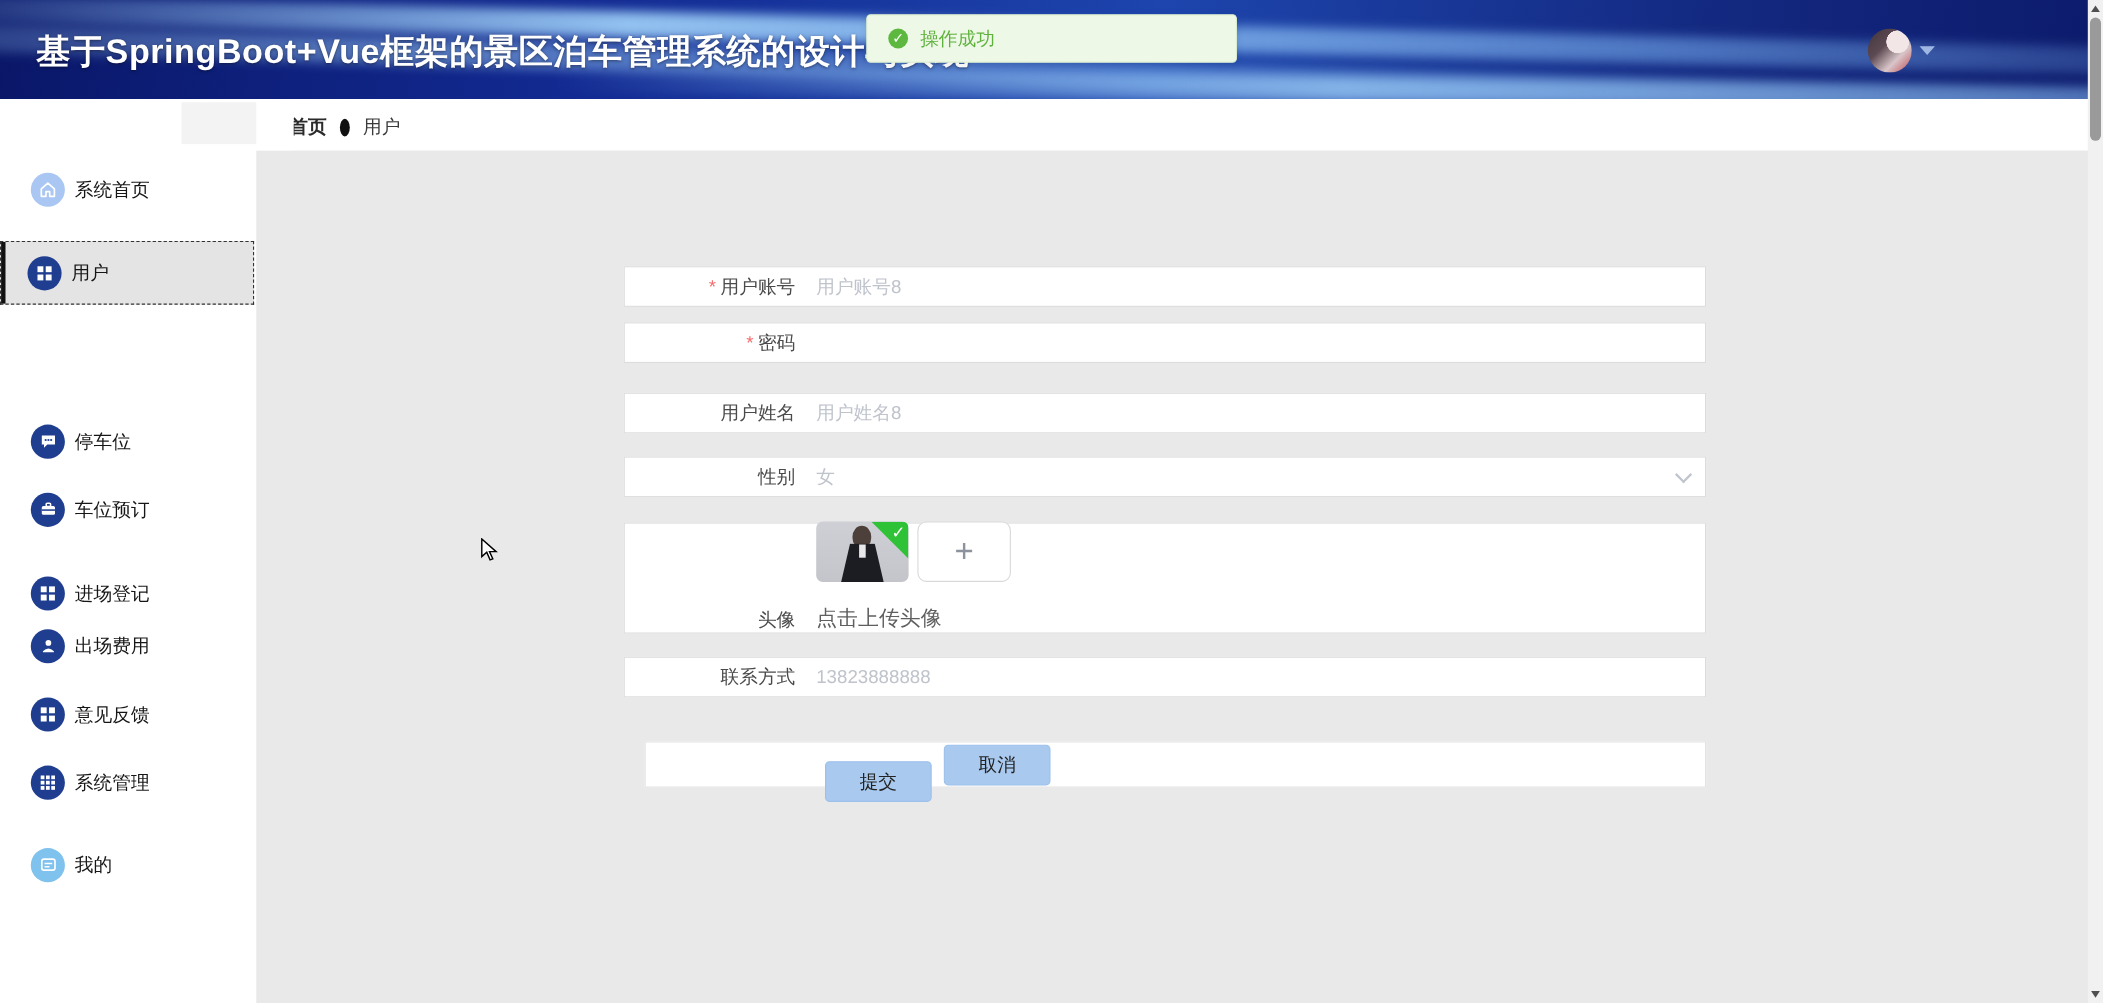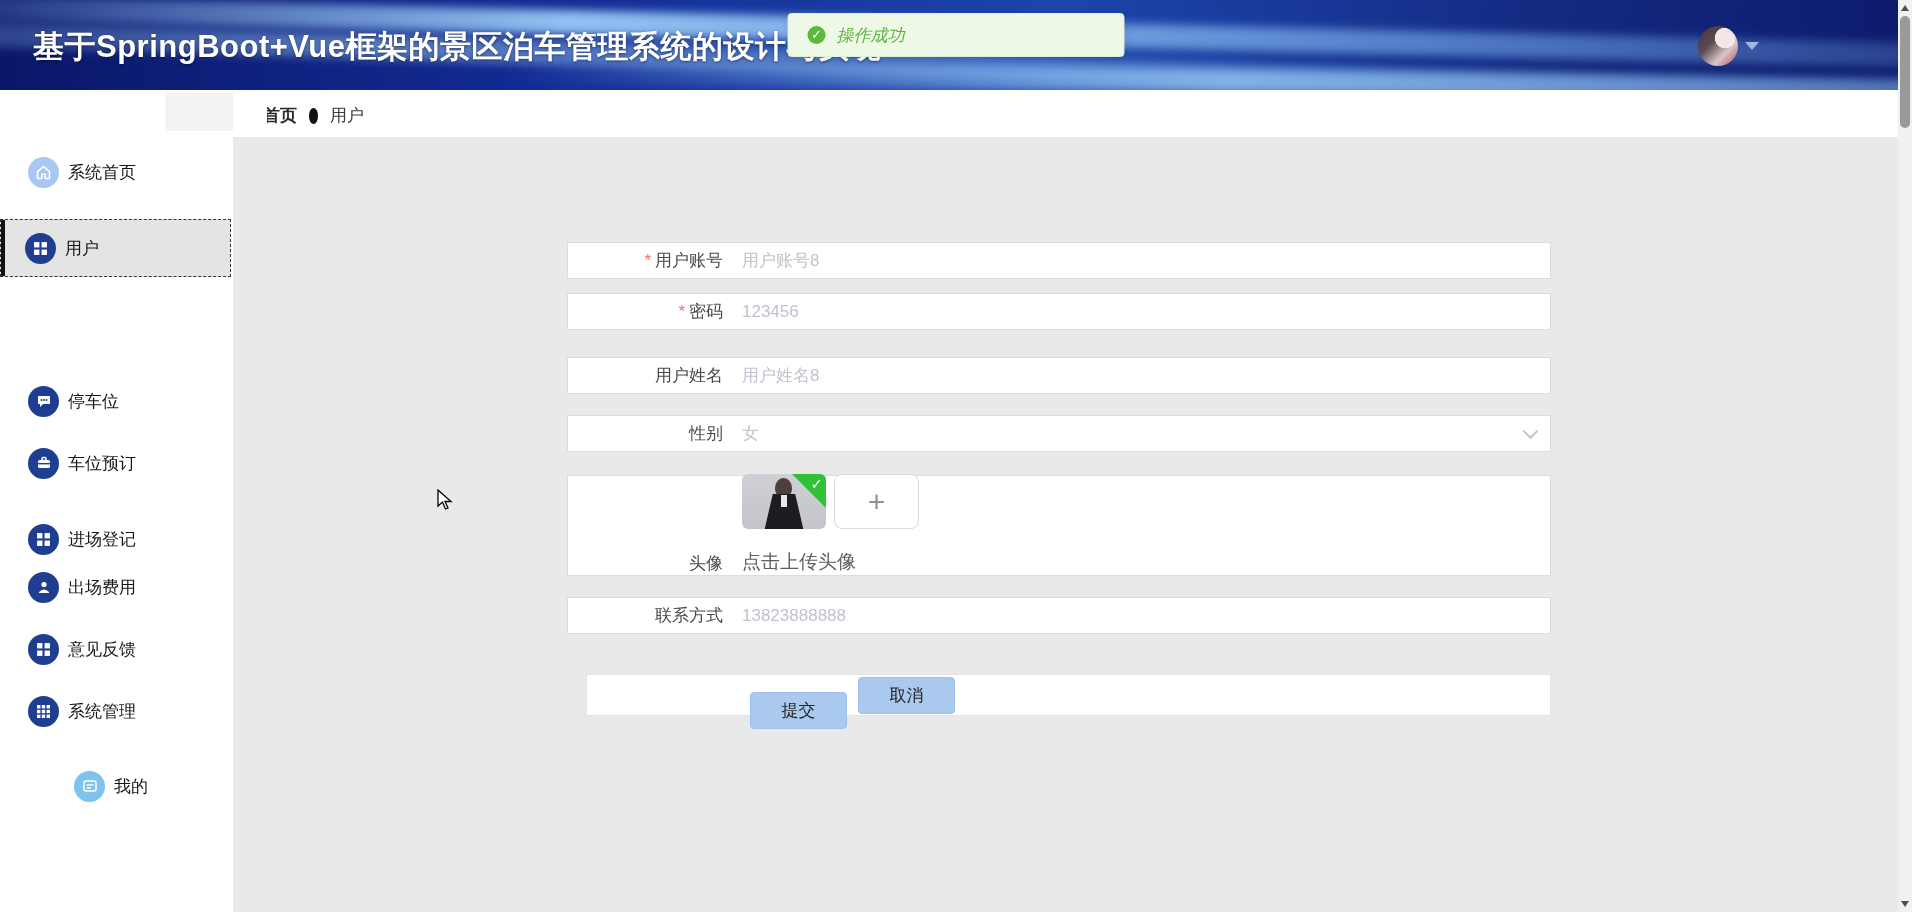--- a/index.html
+++ b/index.html
@@ -22,21 +22,21 @@
       linear-gradient(135deg,#40343c 0%,#5d4a52 38%,#d9c6ca 68%,#bb4850 100%); overflow:hidden; }
   .hdr-caret { position:absolute; left:1745px; top:42px; width:0; height:0; z-index:3;
     border-left:7px solid transparent; border-right:7px solid transparent; border-top:8px solid #9fb8e3; }
 
   
   .toast { position:absolute; left:50%; transform:translateX(-50%); top:13px; width:337px; height:44px;
     background:#eef8e7; border:1px solid #ddf0cf; border-radius:4px; z-index:10;
     display:flex; align-items:center; padding-left:19px; box-shadow:0 2px 8px rgba(0,0,0,.08); }
   .toast-check { width:18px; height:18px; border-radius:50%; background:#5cb83e; color:#fff;
     font-size:13px; line-height:18px; text-align:center; font-weight:700; }
-  .toast-text { margin-left:11px; color:#60b23e; font-size:17px;font-style:italic; }
+  .toast-text { margin-left:11px; color:#60b23e; font-size:17px; }
 
   
   .crumbbar { position:absolute; left:233px; top:90px; width:1679px; height:47px; background:#fff; }
   .crumb { position:absolute; top:14px; display:flex; align-items:center; }
   .crumb-home { color:#2b2b2b; font-size:17px; font-weight:700; }
   .crumb-sep { width:9px; height:16px; background:#111; border-radius:50%; margin:0 12px; }
   .crumb-cur { color:#3a3a3a; font-size:17px; }
 
   
   .sidebar { position:absolute; left:0; top:90px; width:267px; height:822px; background:#fff; }
@@ -219,21 +219,21 @@
             <rect x="10.6" y="5.8" width="3.4" height="3.4"></rect>
             <rect x="1" y="10.6" width="3.4" height="3.4"></rect>
             <rect x="5.8" y="10.6" width="3.4" height="3.4"></rect>
             <rect x="10.6" y="10.6" width="3.4" height="3.4"></rect>
           </g>
         </svg>
     </span>
     <span class="lbl">系统管理</span>
   </div>
 
-  <div class="side-item" style="top:667px;margin-left:46px;">
+  <div class="side-item" style="top:667px;">
     <span class="ic sky">
       <svg width="16" height="16" viewBox="0 0 16 16">
           <rect x="2" y="3" width="12" height="10" rx="2" fill="none" stroke="#fff" stroke-width="1.5"></rect>
           <line x1="4.5" y1="7" x2="11.5" y2="7" stroke="#fff" stroke-width="1.4"></line>
           <line x1="4.5" y1="10" x2="9" y2="10" stroke="#fff" stroke-width="1.4"></line>
         </svg>
     </span>
     <span class="lbl">我的</span>
   </div>
 </div>
@@ -242,23 +242,20 @@
 
 <div class="frow" style="top:242px; height:37px;">
   <div class="flabel"><span class="req">*</span><span>用户账号</span></div>
   <div class="fctrl">
       <input type="text" placeholder="用户账号8" style="">
     </div>
 </div>
 
 <div class="frow" style="top:293px; height:37px;">
   <div class="flabel"><span class="req">*</span><span>密码</span></div>
-  <div class="fctrl">
-      <input type="text" placeholder="123456" style="">
-    </div>
 </div>
 
 <div class="frow" style="top:357px; height:37px;">
   <div class="flabel"><span>用户姓名</span></div>
   <div class="fctrl">
       <input type="text" placeholder="用户姓名8" style="">
     </div>
 </div>
 
 <div class="frow" style="top:415px; height:37px;">

